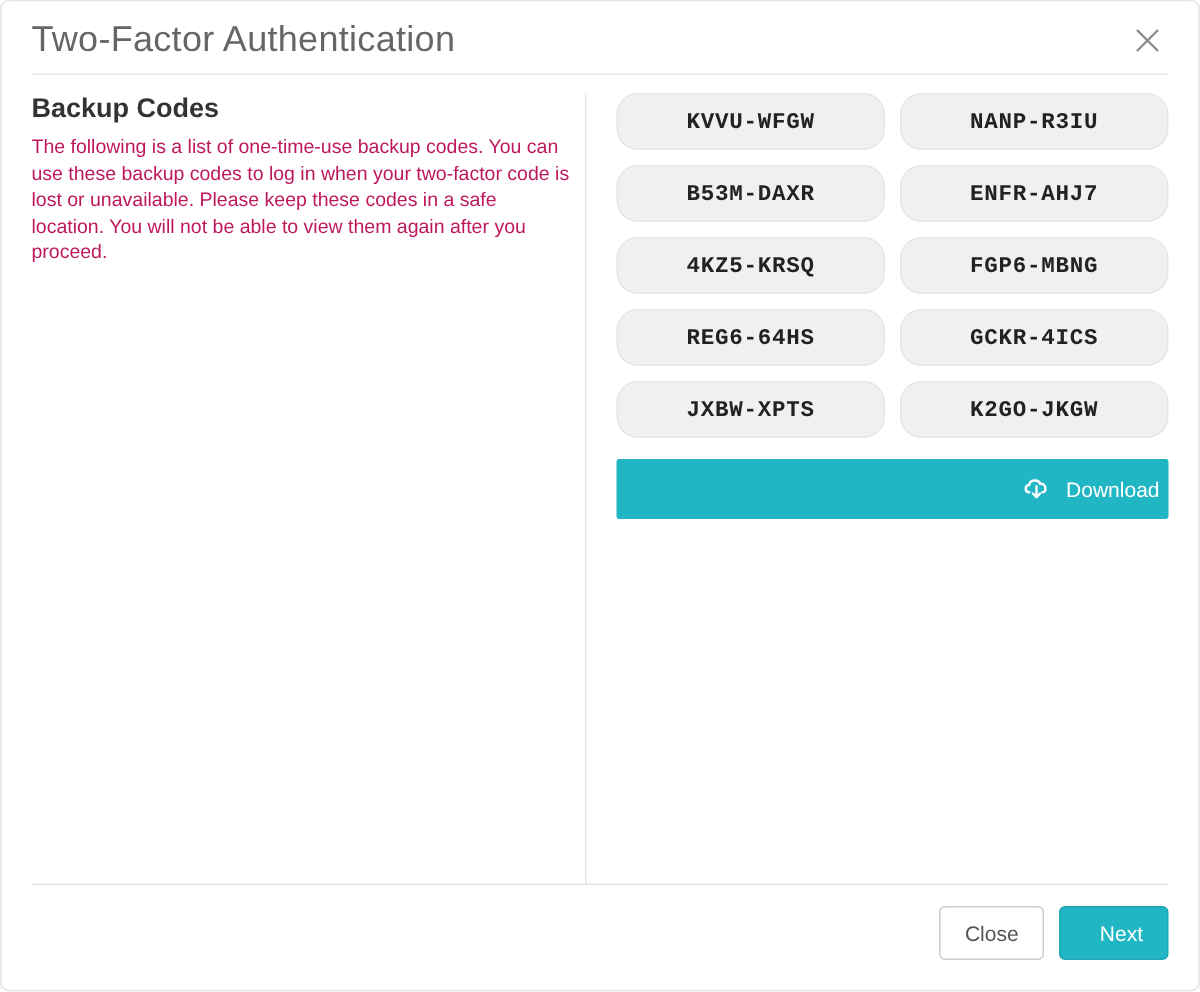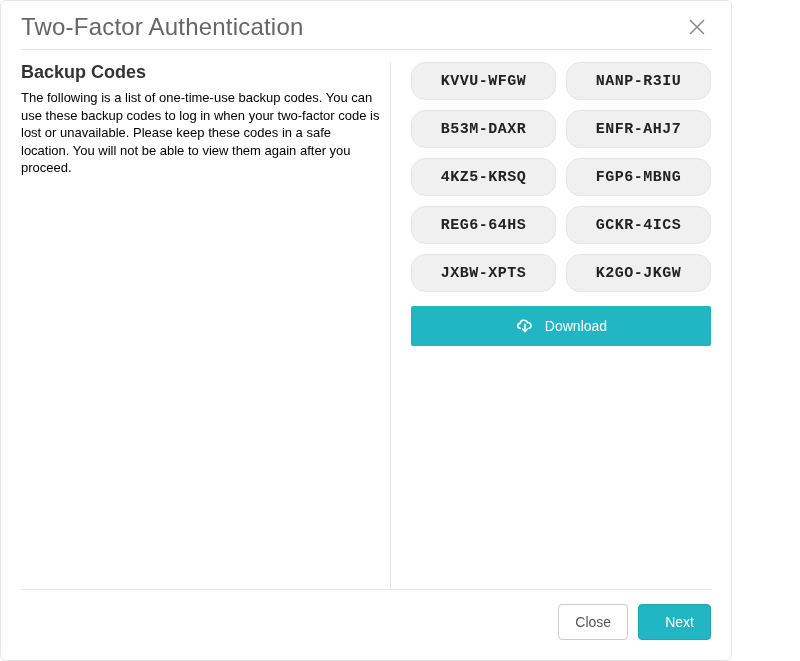--- a/index.html
+++ b/index.html
@@ -5,21 +5,21 @@
   * { box-sizing: border-box; }
   html, body { margin: 0; padding: 0; }
   body {
     font-family: "Segoe UI", "Helvetica Neue", Arial, sans-serif;
     background: #ffffff;
     width: 800px;
     height: 661px;
     overflow: hidden;
   }
   .modal {
-    width: 732px;
+    width: 800px;
     height: 661px;
     border: 1px solid #e5e5e5;
     border-radius: 6px;
     padding: 12px 20px 20px 20px;
     display: flex;
     flex-direction: column;
     position: relative;
   }
   .modal-header {
     display: flex;
@@ -57,21 +57,21 @@
     border-right: 1px solid #e5e5e5;
   }
   .section-title {
     font-size: 18px;
     font-weight: 600;
     color: #333;
     margin: 0 0 6px 0;
   }
   .section-desc {
     font-size: 13px;
-    color: #000000;
+    color: #be185d;
     line-height: 1.35;
     margin: 0;
   }
   .right-panel {
     flex: 1 1 auto;
     padding-left: 20px;
     display: flex;
     flex-direction: column;
   }
   .codes-grid {
@@ -97,21 +97,21 @@
     margin-top: 14px;
     background: #21b6c3;
     color: #fff;
     border: none;
     border-radius: 2px;
     height: 40px;
     font-size: 14px;
     cursor: pointer;
     display: flex;
     align-items: center;
-    justify-content: center;
+    justify-content: flex-end;
     gap: 10px;
     width: 100%;
   }
   .download-btn svg { fill: none; stroke: #fff; stroke-width: 2; }
   .modal-footer {
     display: flex;
     justify-content: flex-end;
     gap: 10px;
     padding-top: 14px;
   }

